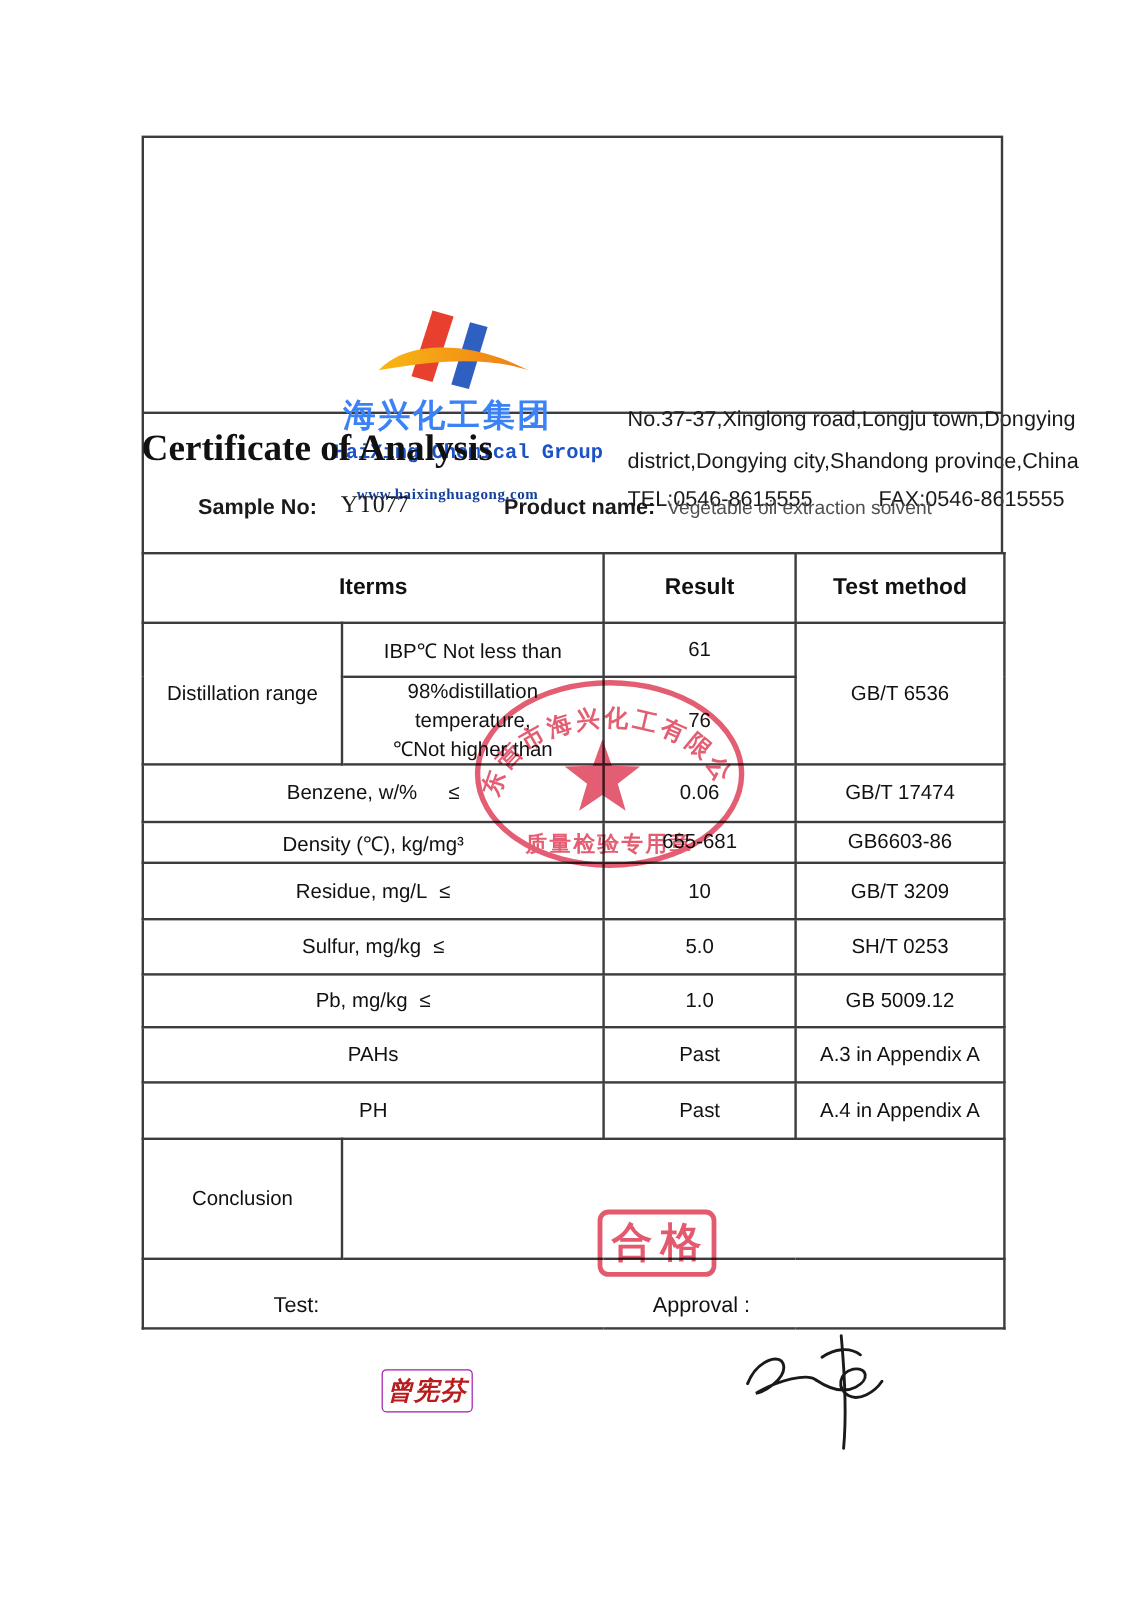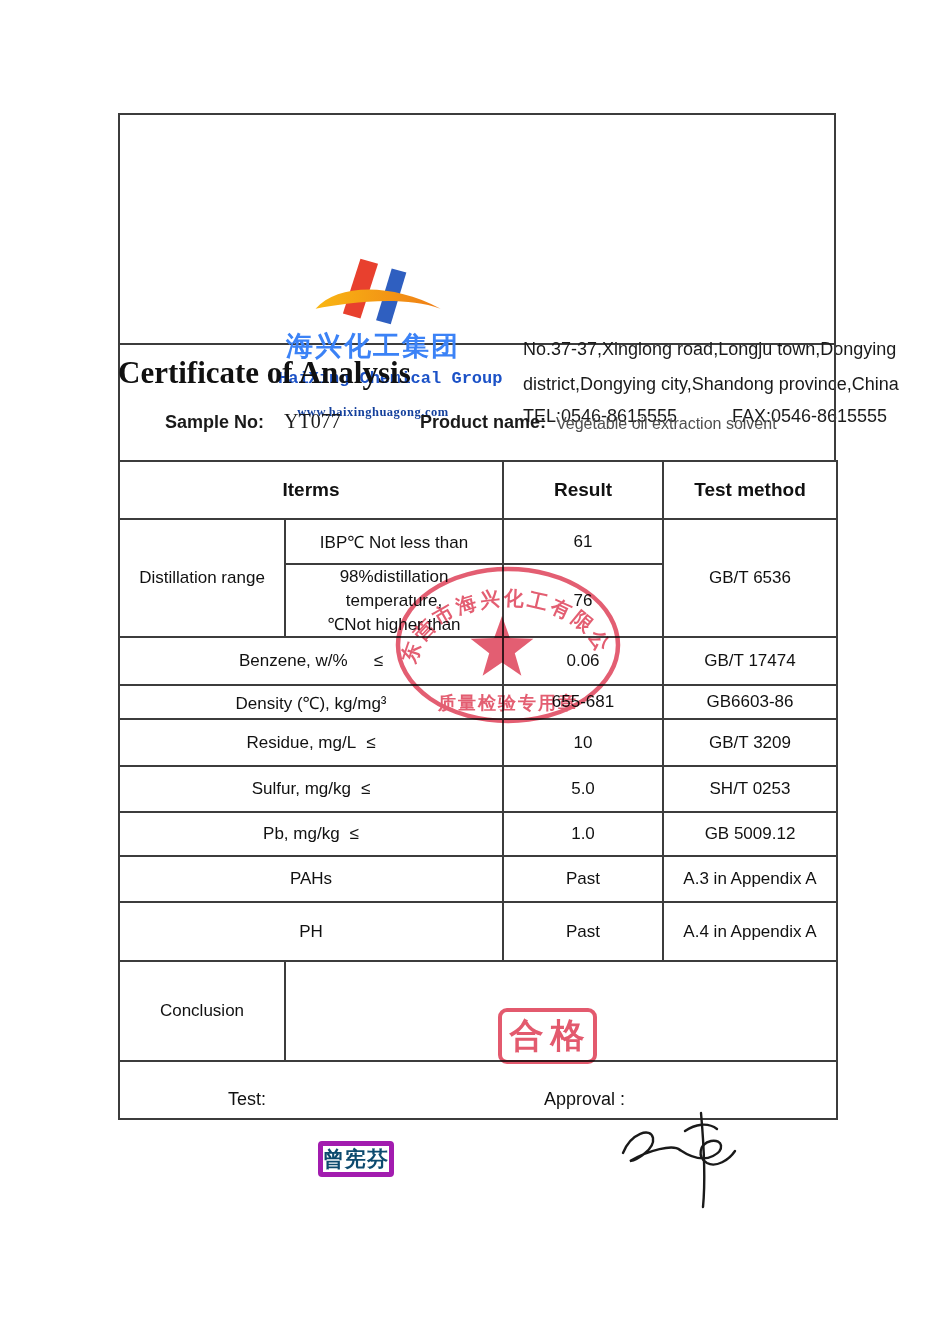--- a/index.html
+++ b/index.html
@@ -42,23 +42,23 @@
   .limit{margin-left:26px;}
   td.footer-cell{position:relative;}
   .test-label{left:108px;top:27px;font-size:18px;}
   .approval-label{left:424px;top:27px;font-size:18px;}
 
   
   .oval-stamp{left:392px;top:563px;width:236px;height:166px;mix-blend-mode:multiply;opacity:.88;}
   .stamp-pass{left:498px;top:1008px;width:99px;height:56px;border:4px solid #e0485e;border-radius:9px;
               box-sizing:border-box;color:#e0485e;font-size:34px;font-weight:bold;letter-spacing:7px;
               display:flex;align-items:center;justify-content:center;padding-left:6px;mix-blend-mode:multiply;opacity:.9;}
-  .stamp-test{left:318px;top:1141px;width:76px;height:36px;border:5px solid #a21caf;border-radius:4px;
-              box-sizing:border-box;color:#0c4a6e;font-size:21px;font-weight:bold;letter-spacing:1px;
-              display:flex;align-items:center;justify-content:center;background:#fff;white-space:nowrap;}
+  .stamp-test{left:318px;top:1141px;width:76px;height:36px;border:1px solid #a21caf;border-radius:4px;
+              box-sizing:border-box;color:#b91c1c;font-size:21px;font-weight:bold;letter-spacing:1px;
+              display:flex;align-items:center;justify-content:center;background:#fff;white-space:nowrap;font-style:italic;}
   .signature{left:615px;top:1105px;width:150px;height:110px;}
 </style>
 </head>
 <body>
 
 <div class="page">
 
   <div class="abs header-box">
     <svg class="abs logo-graphic" viewBox="0 0 135 85" xmlns="http://www.w3.org/2000/svg">
       <defs>
@@ -137,21 +137,21 @@
     <tr style="height:44px">
       <td colspan="2"><span>Pb, mg/kg</span><span class="limit" style="margin-left:10px">≤</span></td>
       <td>1.0</td>
       <td>GB 5009.12</td>
     </tr>
     <tr style="height:46px">
       <td colspan="2"><span>PAHs</span></td>
       <td>Past</td>
       <td>A.3 in Appendix A</td>
     </tr>
-    <tr style="height:59px">
+    <tr style="height:47px">
       <td colspan="2"><span>PH</span></td>
       <td>Past</td>
       <td>A.4 in Appendix A</td>
     </tr>
     <tr style="height:100px">
       <td>Conclusion</td>
       <td colspan="3"></td>
     </tr>
     <tr style="height:58px">
       <td colspan="4" class="footer-cell">

